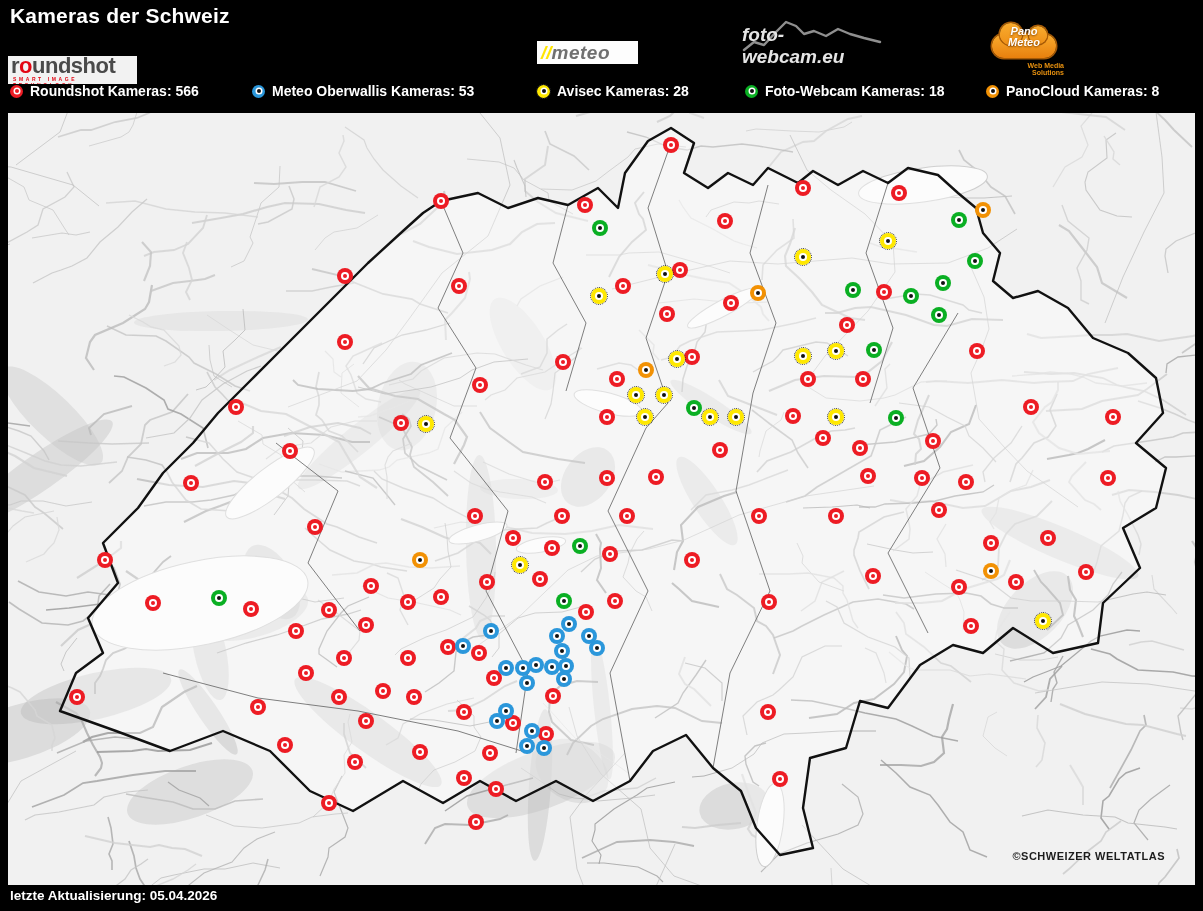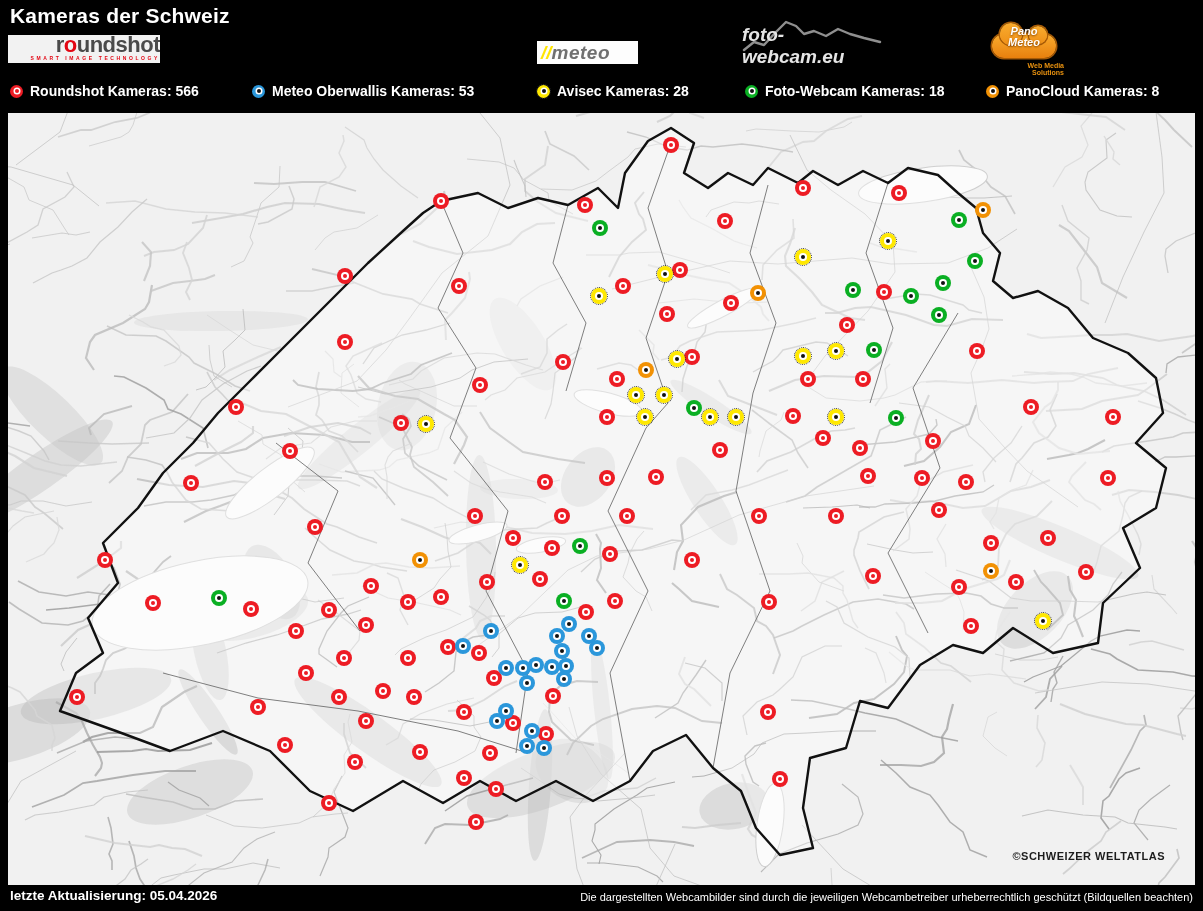--- a/index.html
+++ b/index.html
@@ -4,21 +4,21 @@
 <style>
   html,body{margin:0;padding:0;background:#000;width:1203px;height:911px;overflow:hidden;
     font-family:"Liberation Sans","DejaVu Sans",sans-serif;}
   #page{position:absolute;left:0;top:0;width:1203px;height:911px;background:#000;}
 
   
   #page-title{position:absolute;left:10px;top:4px;color:#fff;font-size:21px;font-weight:bold;letter-spacing:.2px;}
 
   .logo{position:absolute;}
   
-  #logo-roundshot{left:8px;top:35px;width:152px;height:28px;background:#f2f2f2;text-align:right;overflow:hidden;}
+  #logo-roundshot{left:8px;top:56px;width:129px;height:28px;background:#f2f2f2;text-align:left;overflow:hidden;}
   #logo-roundshot .rs-text{font-size:22px;font-weight:bold;color:#4a4a4a;line-height:20px;padding-left:3px;letter-spacing:-.5px;}
   #logo-roundshot .rs-accent{color:#e30613;}
   #logo-roundshot .rs-sub{font-size:5px;color:#e30613;letter-spacing:2.6px;padding-left:5px;font-weight:bold;}
   
   #logo-meteo{left:250px;top:34px;width:130px;height:44px;color:#fff;}
   #logo-meteo .mo-line1{font-size:16px;font-weight:bold;letter-spacing:.5px;line-height:15px;}
   #logo-meteo .mo-cloud{font-size:13px;vertical-align:2px;margin-left:-2px;}
   #logo-meteo .mo-line2{font-size:16px;font-weight:bold;letter-spacing:.4px;line-height:17px;}
   #logo-meteo svg{position:absolute;right:6px;top:-2px;}
   
@@ -637,14 +637,13 @@
         <div class="dot dot-o" style="left: 750px; top: 180px;"></div>
         <div class="dot dot-o" style="left: 638px; top: 257px;"></div>
         <div class="dot dot-o" style="left: 975px; top: 97px;"></div>
         <div class="dot dot-o" style="left: 412px; top: 447px;"></div>
         <div class="dot dot-o" style="left: 983px; top: 458px;"></div>
       </div>
     <div id="map-copyright">©SCHWEIZER WELTATLAS</div>
   </div>
 
   <div id="footer-left">letzte Aktualisierung: 05.04.2026</div>
-  <div id="footer-right">Die dargestellten Webcambilder sind durch die jeweiligen Webcambetreiber urheberrechtlich geschützt (Bildquellen beachten)</div>
 </div>
 
 </body></html>

